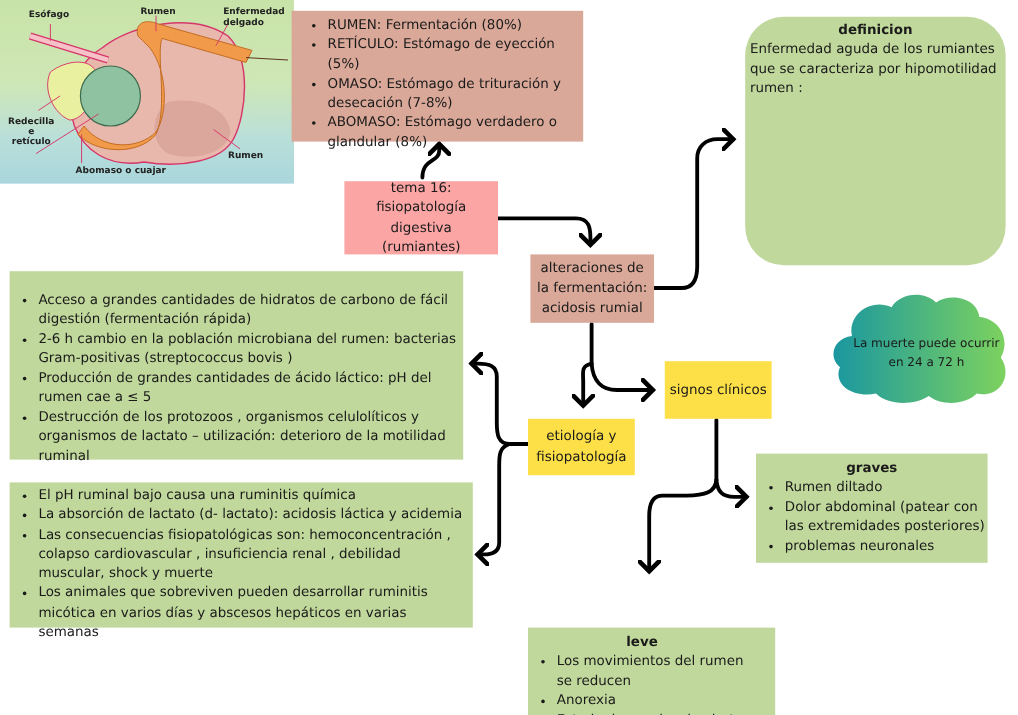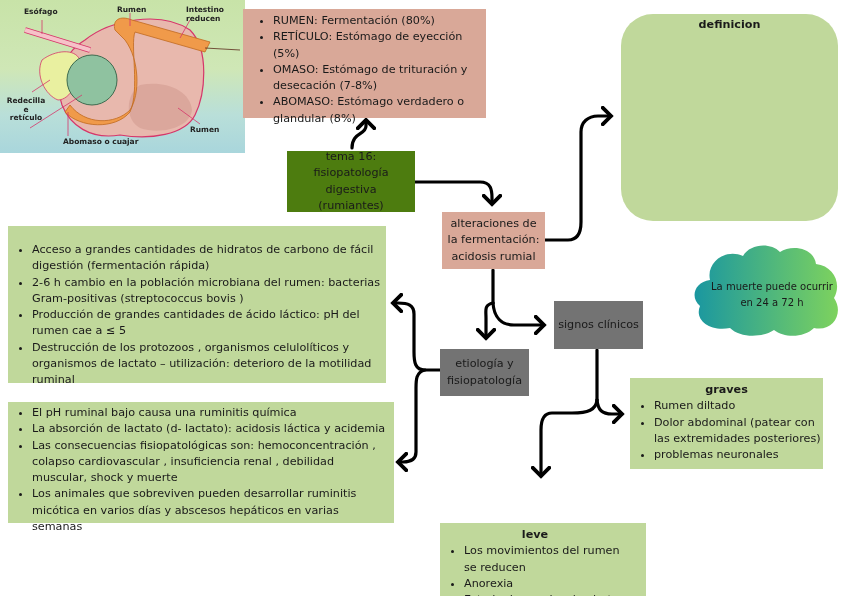--- a/index.html
+++ b/index.html
@@ -1,22 +1,22 @@
 <!DOCTYPE html>
 <html><head>
 <meta charset="utf-8">
 <style>
   html,body{margin:0;padding:0;}
   body{width:848px;height:596px;position:relative;background:#ffffff;overflow:hidden;
        font-family:"DejaVu Sans","Liberation Sans",sans-serif;color:#1a1a1a;}
   .box{position:absolute;box-sizing:border-box;font-size:11.2px;line-height:16.3px;}
   .green{background:#c0d89b;}
   .rose{background:#d9a898;}
-  .orange{background:#737373;}
-  .grey{background:#4d7c0f;}
+  .orange{background:#fde047;}
+  .grey{background:#fca5a5;}
   .center{text-align:center;display:flex;align-items:center;justify-content:center;}
   ul{margin:0;padding:0 0 0 22px;}
   ul li{margin:0;padding:0;}
   .title{font-weight:bold;text-align:center;}
   svg.conn{position:absolute;left:0;top:0;pointer-events:none;}
   .img-panel{position:absolute;left:0;top:0;width:245px;height:153px;overflow:hidden;
     background:linear-gradient(180deg,#c8e3a8 0%,#cfe7b6 45%,#b9dfd9 75%,#a9d6dc 100%);}
   .img-label{position:absolute;font-family:"DejaVu Sans","Liberation Sans",sans-serif;
     font-weight:bold;font-size:7.5px;line-height:8.5px;color:#222;}
 </style>
@@ -42,21 +42,21 @@
     <line x1="130" y1="13" x2="130" y2="26" stroke="#d6366a" stroke-width="0.8"></line>
     <line x1="190" y1="20" x2="180" y2="38" stroke="#d6366a" stroke-width="0.8"></line>
     <line x1="32" y1="92" x2="50" y2="80" stroke="#d6366a" stroke-width="0.8"></line>
     <line x1="30" y1="128" x2="82" y2="95" stroke="#d6366a" stroke-width="0.8"></line>
     <line x1="68" y1="136" x2="68" y2="112" stroke="#d6366a" stroke-width="0.8"></line>
     <line x1="200" y1="124" x2="178" y2="108" stroke="#d6366a" stroke-width="0.8"></line>
     <line x1="205" y1="48" x2="240" y2="50" stroke="#5a2a1a" stroke-width="0.8"></line>
   </svg>
   <div class="img-label" style="left:24px;top:8px;">Esófago</div>
   <div class="img-label" style="left:117px;top:6px;">Rumen</div>
-  <div class="img-label" style="left:186px;top:6px;width:50px;">Intestino reducen</div>
+  <div class="img-label" style="left:186px;top:6px;width:50px;">Enfermedad delgado</div>
   <div class="img-label" style="left:6px;top:97px;width:40px;text-align:center;">Redecilla e retículo</div>
   <div class="img-label" style="left:18px;top:132px;margin-top:44px;">Omaso</div>
   <div class="img-label" style="left:63px;top:138px;">Abomaso o cuajar</div>
   <div class="img-label" style="left:190px;top:126px;">Rumen</div>
 </div>
 
 <svg class="conn" width="848" height="596">
   <defs>
     <marker id="ah" markerWidth="6" markerHeight="6" refX="3" refY="3" orient="auto" markerUnits="strokeWidth">
       <path d="M0,0 L3,3 L0,6" fill="none" stroke="#000" stroke-width="1.2"></path>
@@ -89,20 +89,21 @@
 <div class="box grey center" style="left:287px;top:151px;width:128px;height:61px;padding:0 4px;">
   <span>tema 16: fisiopatología digestiva (rumiantes)</span>
 </div>
 
 <div class="box rose center" style="left:442px;top:212px;width:103px;height:57px;padding:0 3px;">
   <span>alteraciones de la fermentación: acidosis rumial</span>
 </div>
 
 <div class="box green" style="left:621px;top:14px;width:217px;height:207px;padding:3px 4px 0 4px;border-radius:32px;">
   <div class="title">definicion</div>
+  <div>Enfermedad aguda de los rumiantes que se caracteriza por hipomotilidad rumen :</div>
 </div>
 
 <div style="position:absolute;left:688px;top:240px;width:158px;height:96px;">
   <svg width="158" height="96" viewBox="0 0 158 96" style="position:absolute;left:0;top:0;">
     <defs>
       <linearGradient id="cg" x1="0" y1="0" x2="1" y2="0">
         <stop offset="0" stop-color="#1a97a0"></stop>
         <stop offset="1" stop-color="#7dd25e"></stop>
       </linearGradient>
     </defs>

